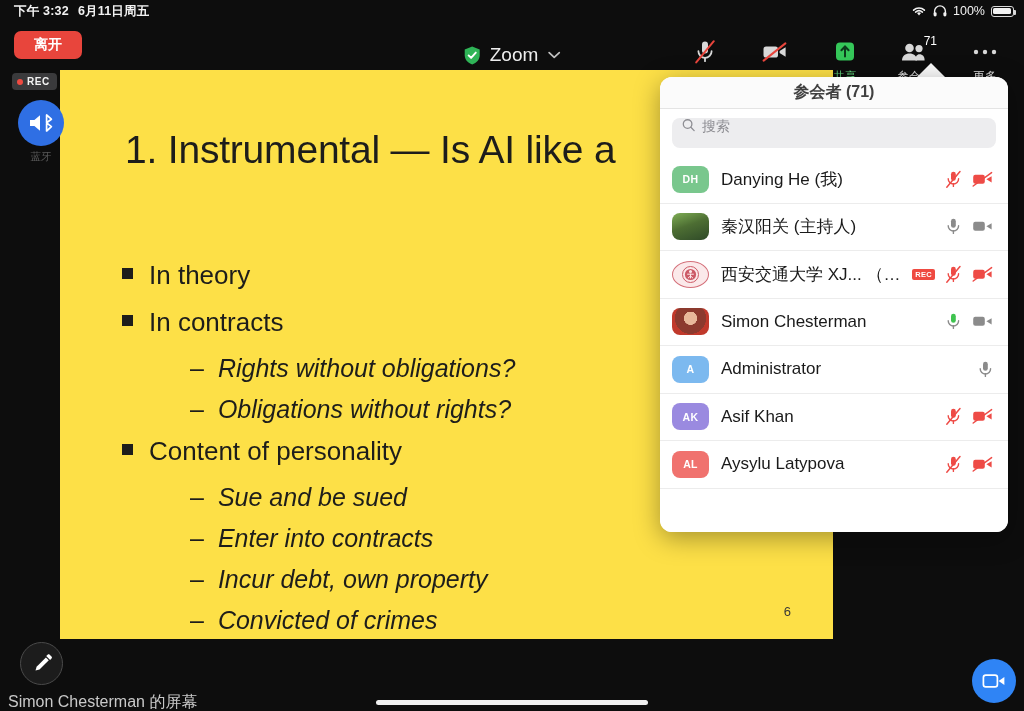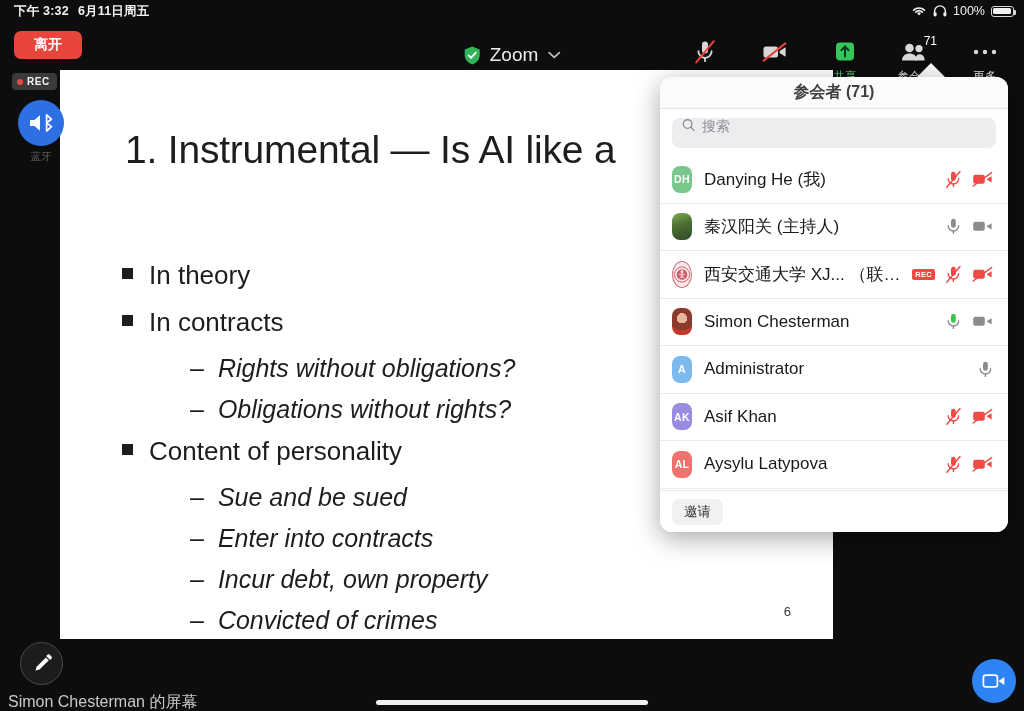--- a/index.html
+++ b/index.html
@@ -78,21 +78,21 @@
     background: #2f84f5; display: flex; align-items: center; justify-content: center; cursor: pointer;
   }
   .home-indicator {
     position: absolute; left: 50%; transform: translateX(-50%); bottom: 6px;
     width: 272px; height: 5px; background: #f0f0f0; border-radius: 3px;
   }
 
   
   .slide {
     position: absolute; left: 60px; top: 70px; width: 773px; height: 569px;
-    background: #ffffff; overflow: hidden; padding-left: 6px;
+    background: #fde047; overflow: hidden; padding-left: 6px;
   }
   .slide-title {
     position: absolute; left: 65px; top: 58px;
     font-size: 39px; color: #1d1d1b; font-weight: 400; white-space: nowrap;
     letter-spacing: -.2px;
   }
   .bullets { position: absolute; left: 62px; top: 190px; width: 640px; }
   .b1 { display: flex; align-items: baseline; gap: 16px; font-size: 26px; color: #1d1d1b; margin-bottom: 16px;}
   .b1 .sq { width: 11px; height: 11px; background: #1d1d1b; flex: 0 0 auto; position: relative; top: -5px;}
   .b2 { display: flex; align-items: baseline; gap: 14px; font-size: 25px; font-style: italic; color: #1d1d1b;
@@ -125,21 +125,21 @@
     border: none; outline: none; background: transparent; font-size: 14px; color: #333;
     font-family: "Liberation Sans", sans-serif; width: 100%;
   }
   .search-box input::placeholder { color: #8e8e93; }
   .plist { flex: 1 1 auto; overflow: hidden; background: #fff; }
   .prow {
     height: 47.5px; display: flex; align-items: center; padding: 0 14px 0 12px;
     border-bottom: 1px solid #ececec; cursor: pointer; gap: 0;
   }
   .avatar {
-    width: 20px; height: 27px; border-radius: 8px; flex: 0 0 auto;
+    width: 37px; height: 27px; border-radius: 8px; flex: 0 0 auto;
     display: flex; align-items: center; justify-content: center;
     font-size: 10.5px; color: #fff; font-weight: 600; letter-spacing: .3px; overflow: hidden;
   }
   .avatar.circle { border-radius: 50%; }
   .pname {
     margin-left: 12px; font-size: 17px; color: #1a1a1a; white-space: nowrap;
     overflow: hidden; text-overflow: ellipsis; flex: 1 1 auto;
   }
   .pname .role { color: #1a1a1a; }
   .pstate { display: flex; align-items: center; gap: 10px; flex: 0 0 auto; margin-left: 8px;}
@@ -497,18 +497,15 @@
           <svg width="22" height="17" viewBox="0 0 22 17">
             <rect x="1.2" y="3.8" width="11.6" height="9" rx="2.1" fill="#ee4b46"></rect>
             <path d="M14.4 8.3 L19.6 5.2 V11.4 L14.4 8.3 Z" fill="#ee4b46"></path>
             <path d="M1.2 15 L19.6 1.6" stroke="#ee4b46" stroke-width="1.5" stroke-linecap="round"></path>
           </svg>
         </span>
       </div>
 
     </div>
 
-    <div class="panel-foot">
-      <button class="invite-btn">邀请</button>
-    </div>
   </div>
 
 </div>
 
 </body></html>

